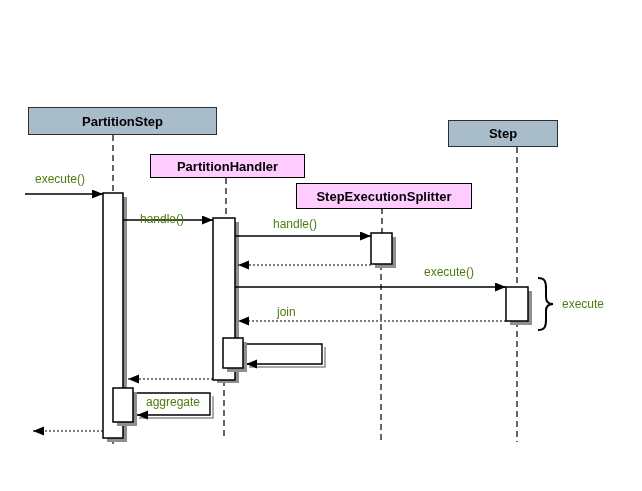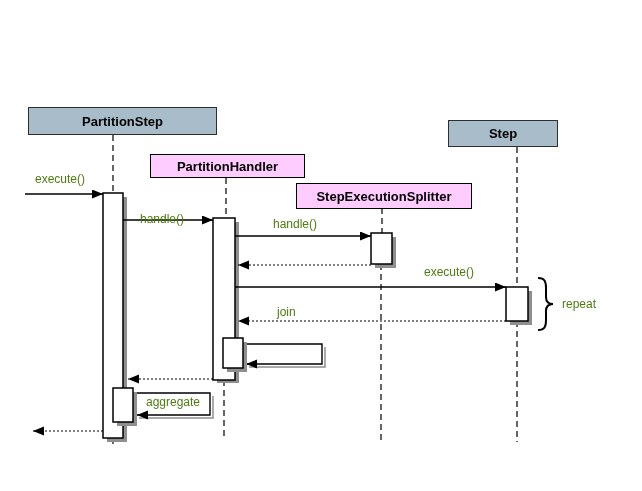--- a/index.html
+++ b/index.html
@@ -91,15 +91,15 @@
   <div class="pbox hdr-pink" style="left:150px;top:154px;width:155px;height:24px">PartitionHandler</div>
   <div class="pbox hdr-pink" style="left:296px;top:183px;width:176px;height:26px">StepExecutionSplitter</div>
   <div class="pbox hdr-gray" style="left:448px;top:120px;width:110px;height:27px">Step</div>
 
   <span class="msg" style="left:35px;top:172px">execute()</span>
   <span class="msg" style="left:140px;top:212px">handle()</span>
   <span class="msg" style="left:273px;top:217px">handle()</span>
   <span class="msg" style="left:424px;top:265px">execute()</span>
   <span class="msg" style="left:277px;top:305px">join</span>
   <span class="msg" style="left:146px;top:395px">aggregate</span>
-  <span class="msg" style="left:562px;top:297px">repeat</span>
+  <span class="msg" style="left:562px;top:297px">execute</span>
 
 </div>
 
 </body></html>

